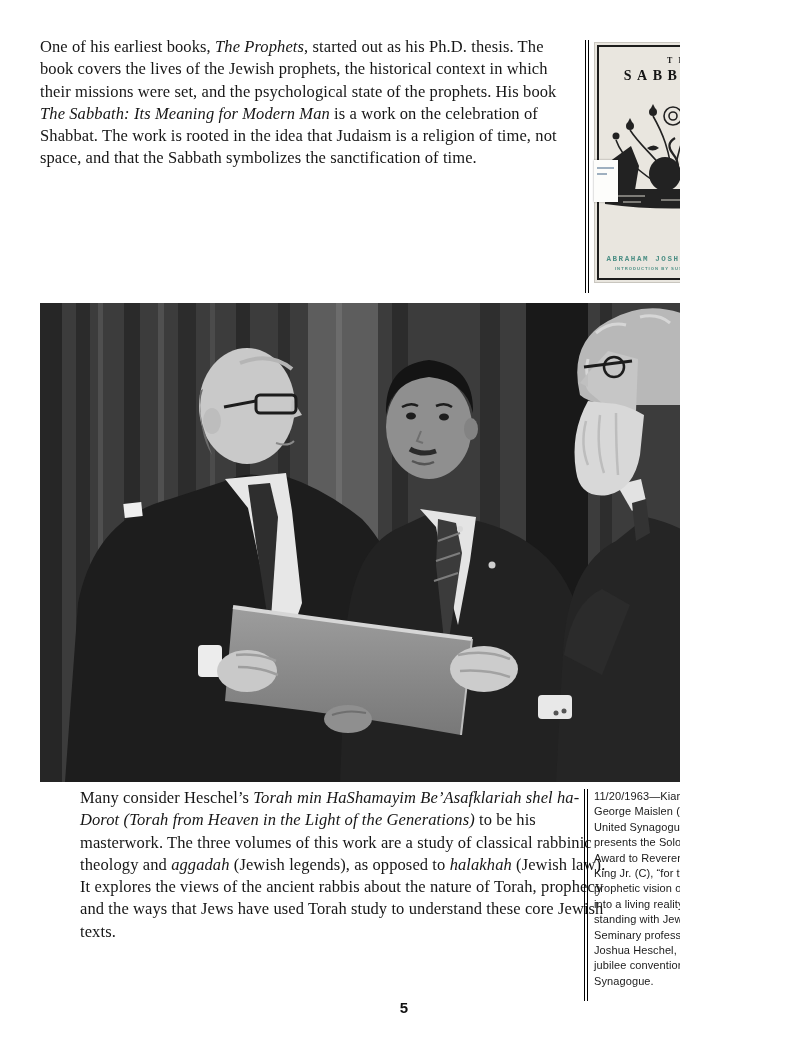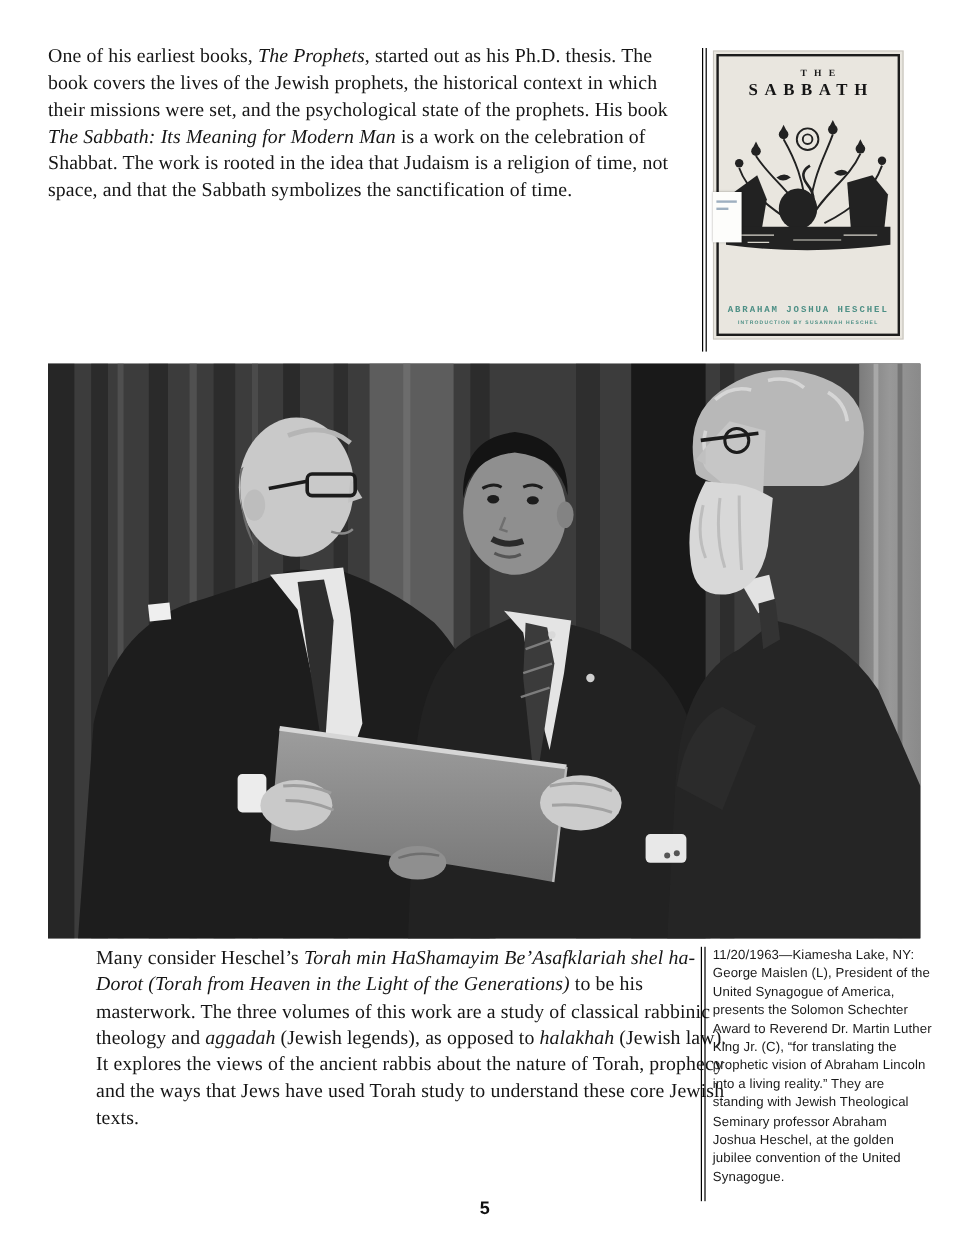--- a/index.html
+++ b/index.html
@@ -1,18 +1,18 @@
 <!DOCTYPE html>
 <html><head>
 <meta charset="utf-8">
 <style>
   html,body{margin:0;padding:0;background:#ffffff;}
   .page{
     position:relative;
-    width:808px;height:1048px;
+    width:680px;height:1048px;
     background:#ffffff;
     font-family:"Liberation Serif", serif;
     color:#161616;
     overflow:hidden;
   }
   
   .body-text{font-size:16.5px;line-height:22.3px;letter-spacing:.1px;}
   .body-text p{margin:0 0 9px 0;}
   .body-text em{font-style:italic;}
   #top-text{position:absolute;left:40px;top:36px;width:534px;}

